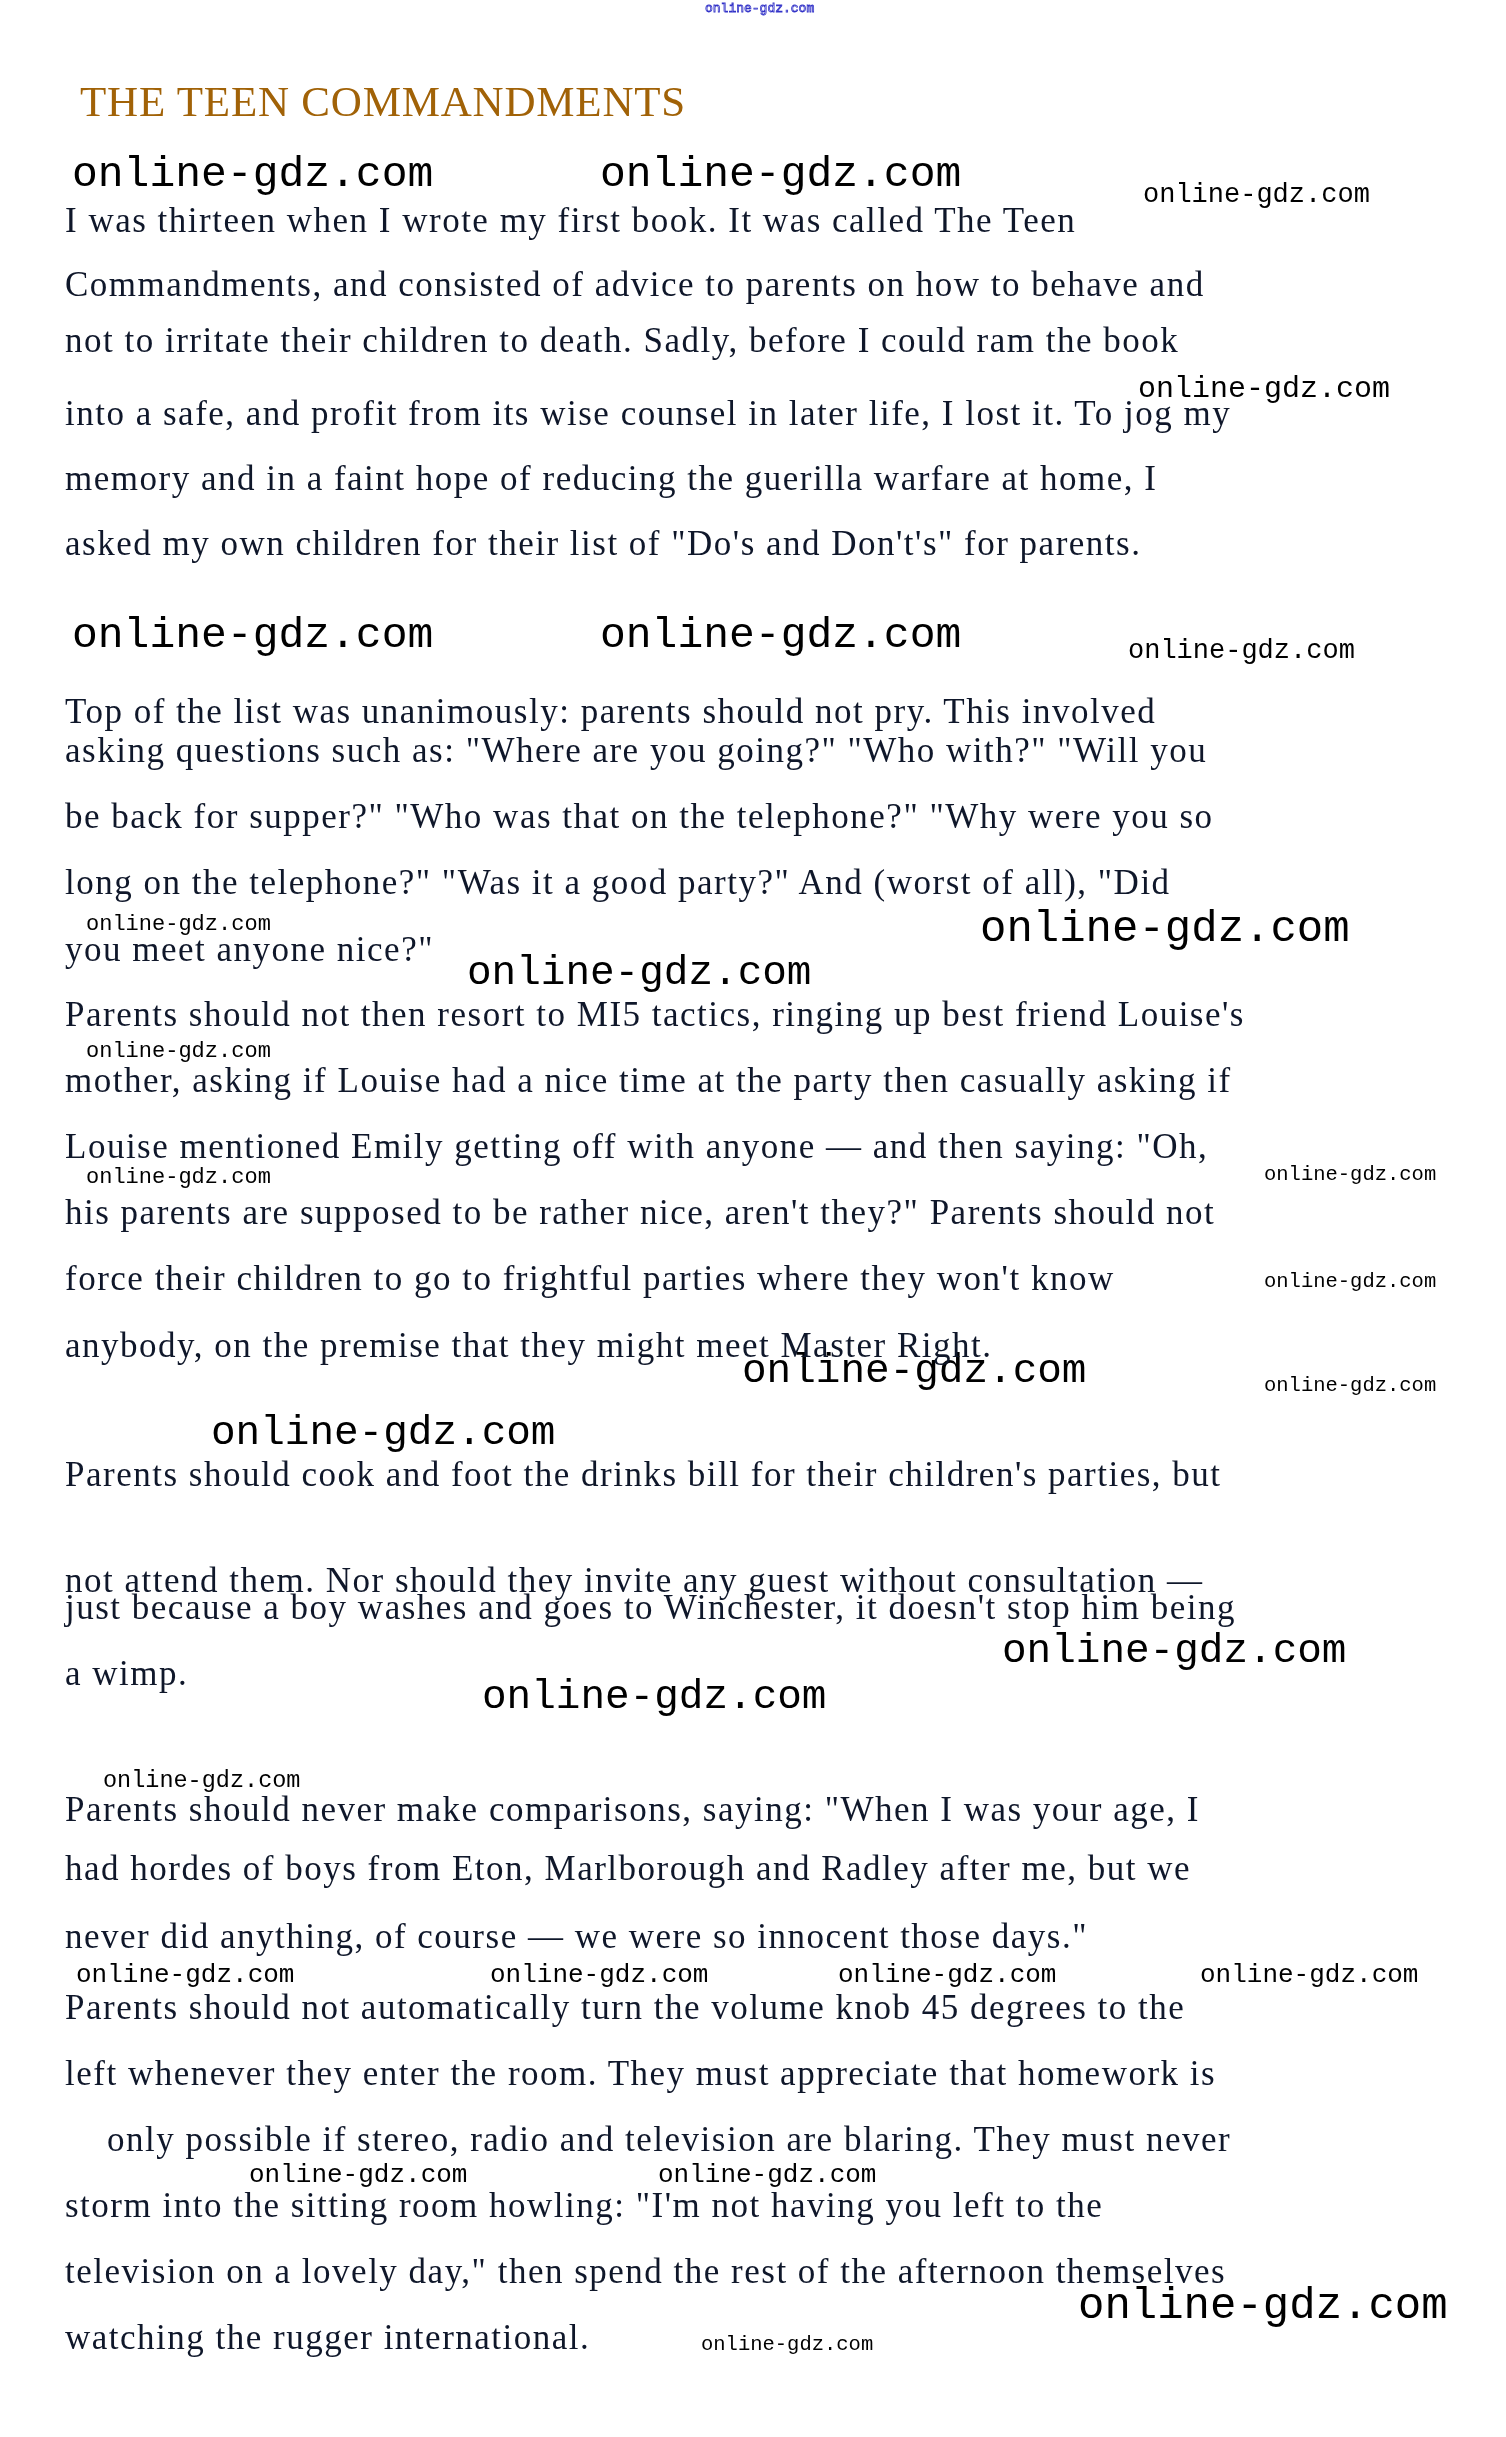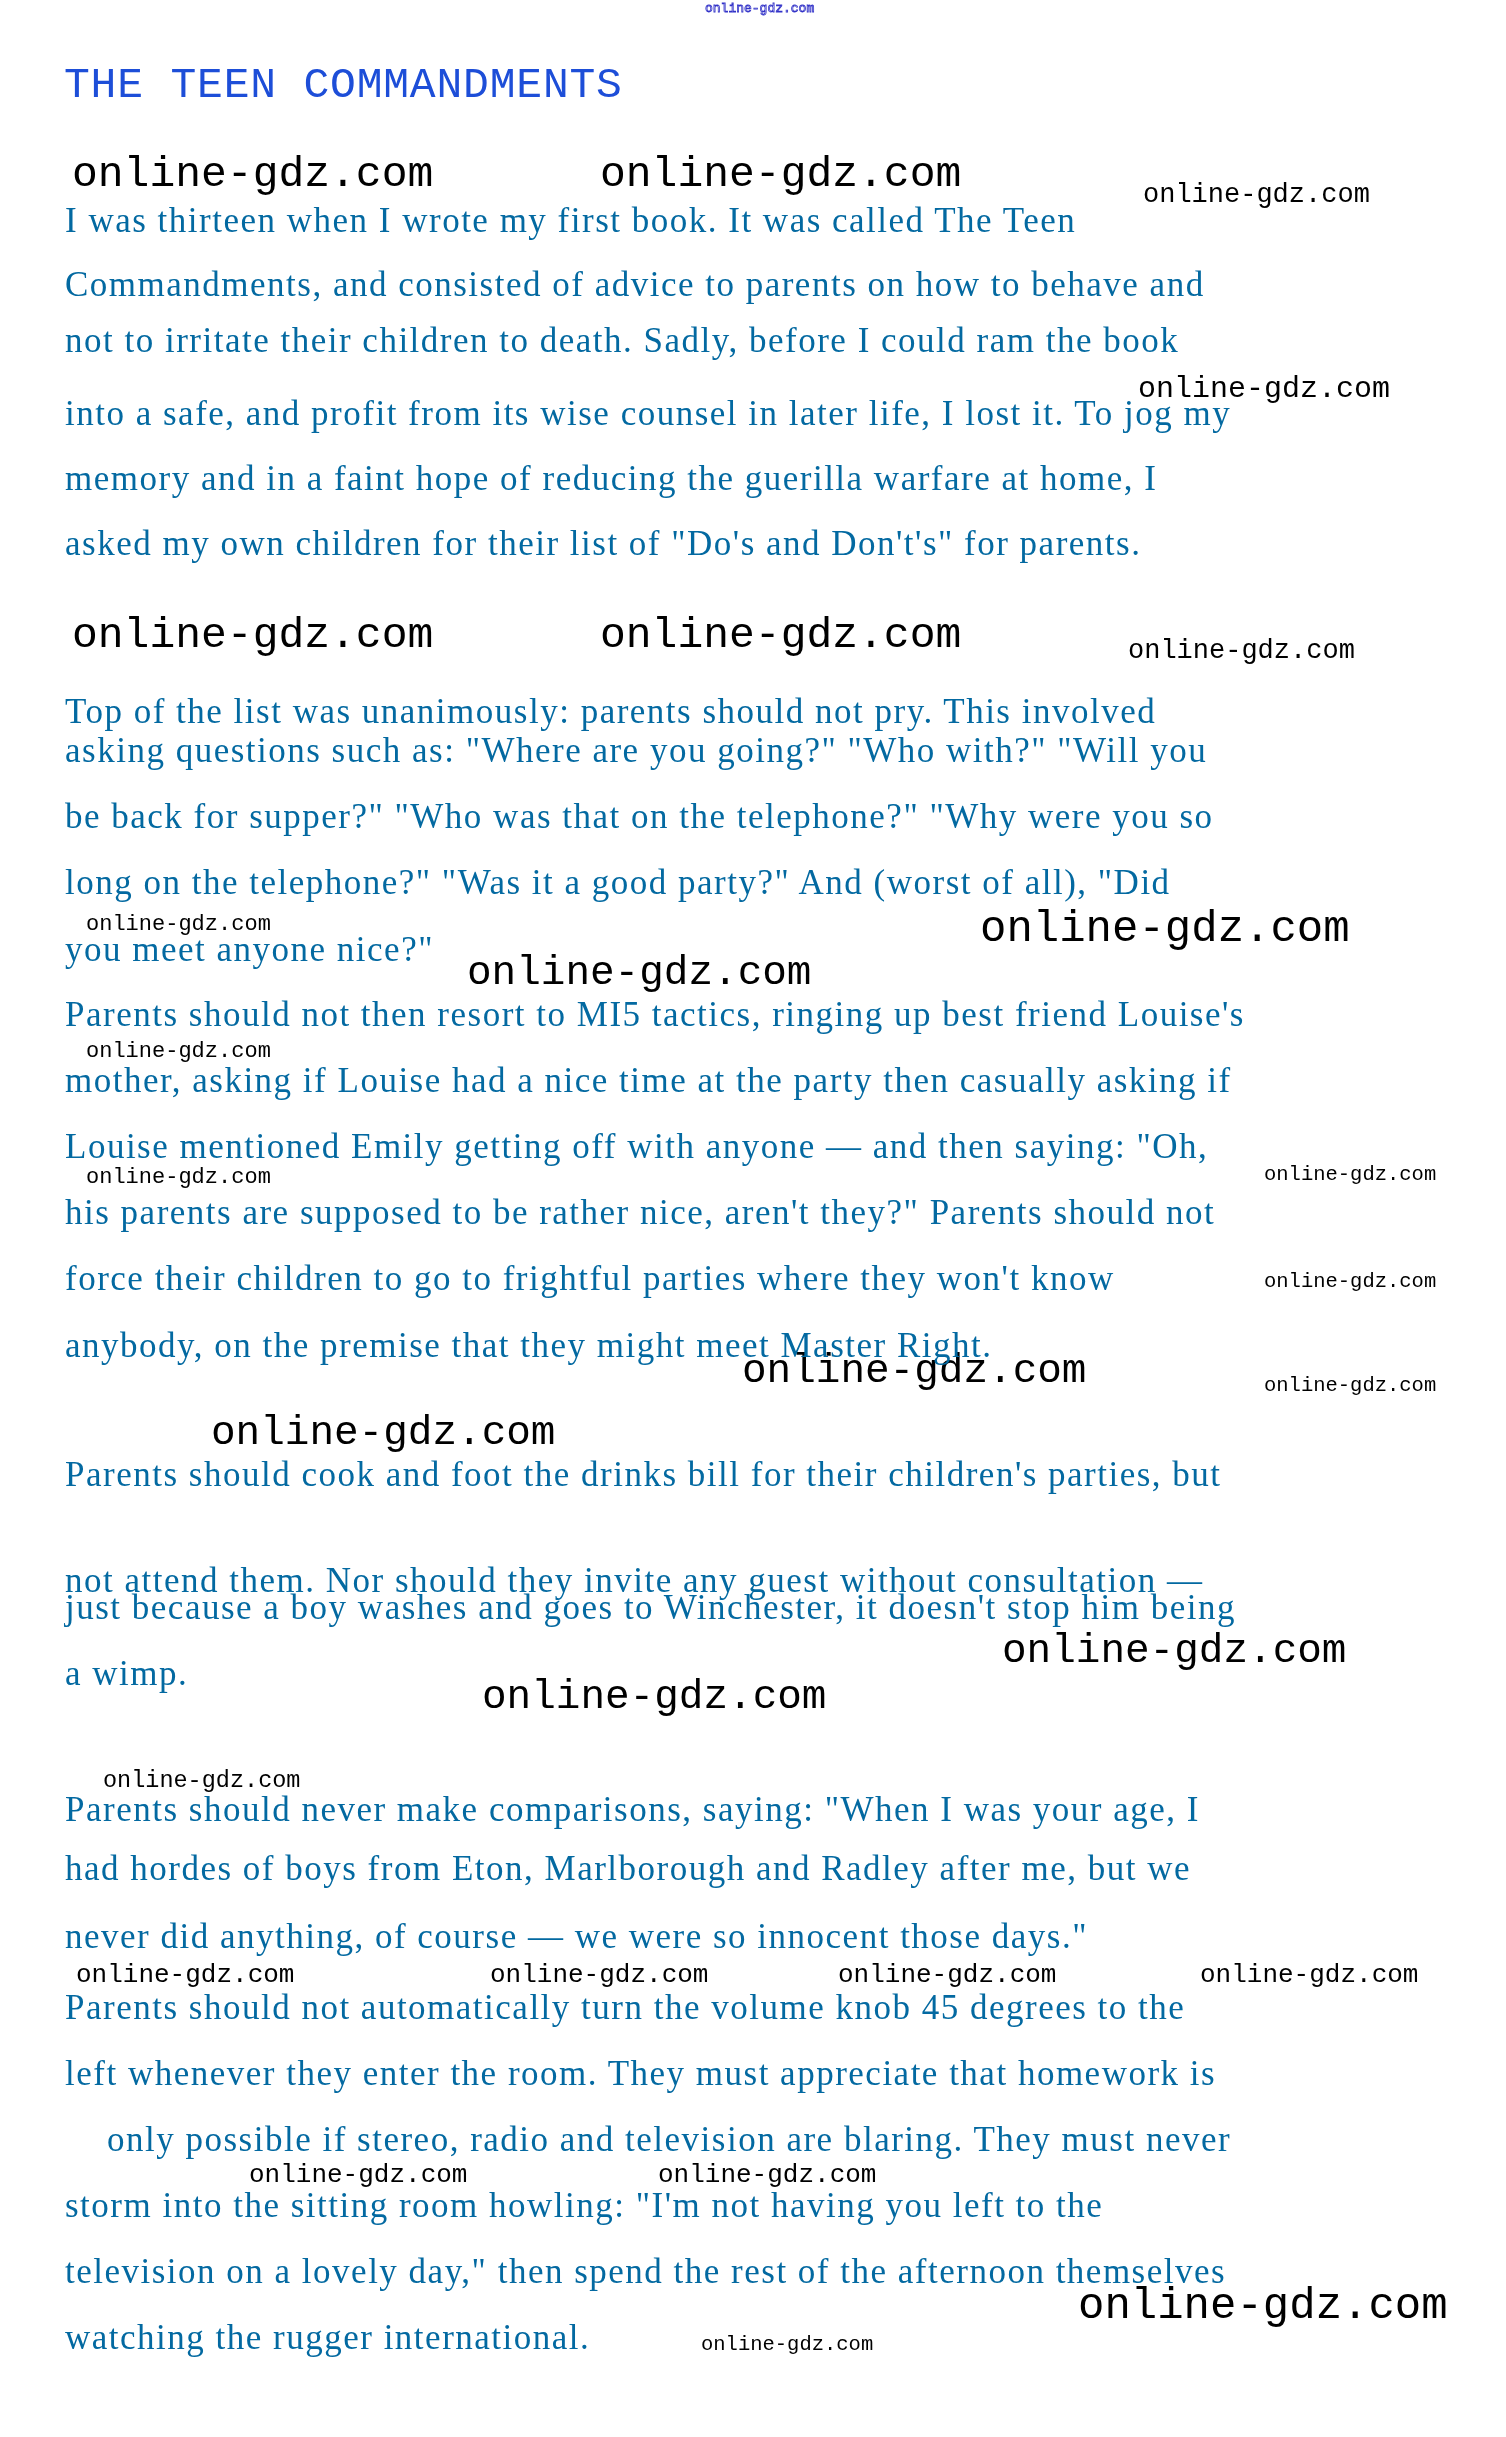--- a/index.html
+++ b/index.html
@@ -7,34 +7,34 @@
     width:1507px;height:2438px;
     background:#ffffff;
     position:relative;
     overflow:hidden;
     font-family:"Liberation Serif","DejaVu Serif",serif;
   }
   .page{position:absolute;inset:0;}
   .title{
     position:absolute;
     left:64px;top:61px;
-    margin:0;
+    margin:16px;
     font-size:43px;
     font-weight:normal;
     letter-spacing:0.8px;
-    color:#1d4ed8;
-    font-family:Liberation Mono, monospace;
+    color:#a16207;
+    font-family:Liberation Serif, serif;
     white-space:nowrap;
   }
   .line{
     position:absolute;
     font-size:35px;
     letter-spacing:1.5px;
     line-height:1;
-    color:#0369a1;
+    color:#0f172a;
     white-space:nowrap;
     z-index:2;
   }
   .wm{
     position:absolute;
     font-family:Liberation Mono, monospace;
     line-height:1;
     color:#000;
     white-space:nowrap;
     z-index:1;

